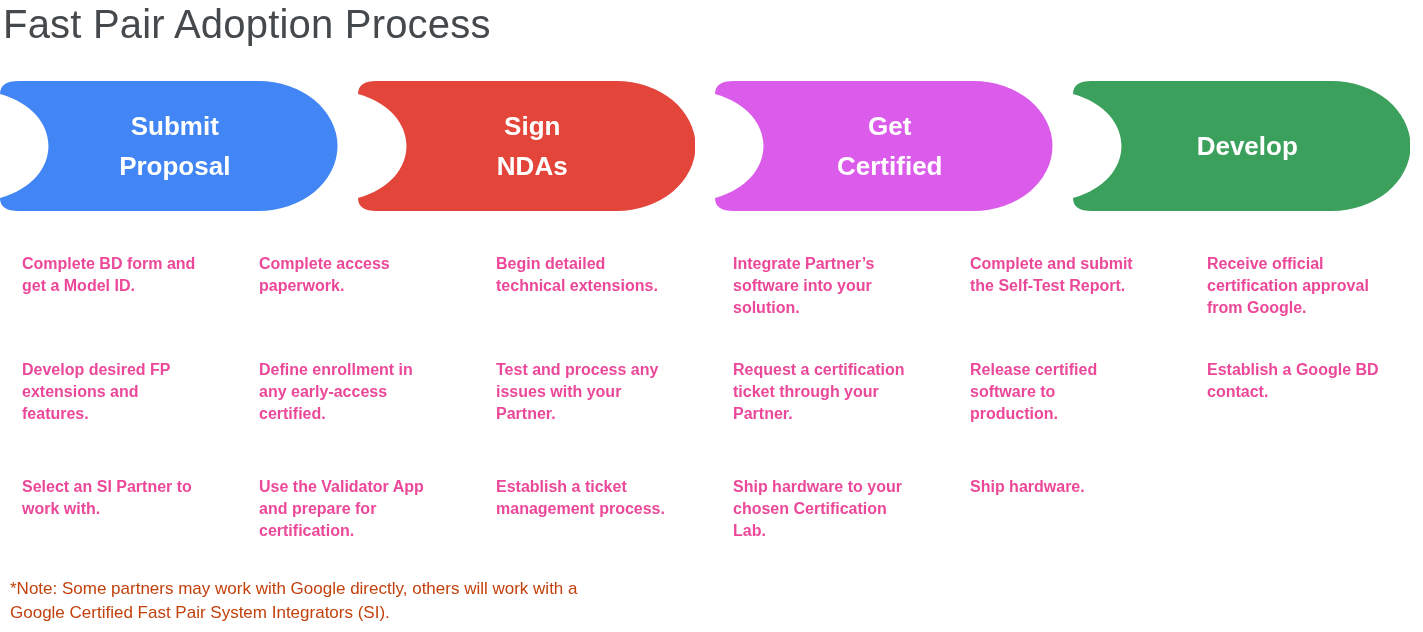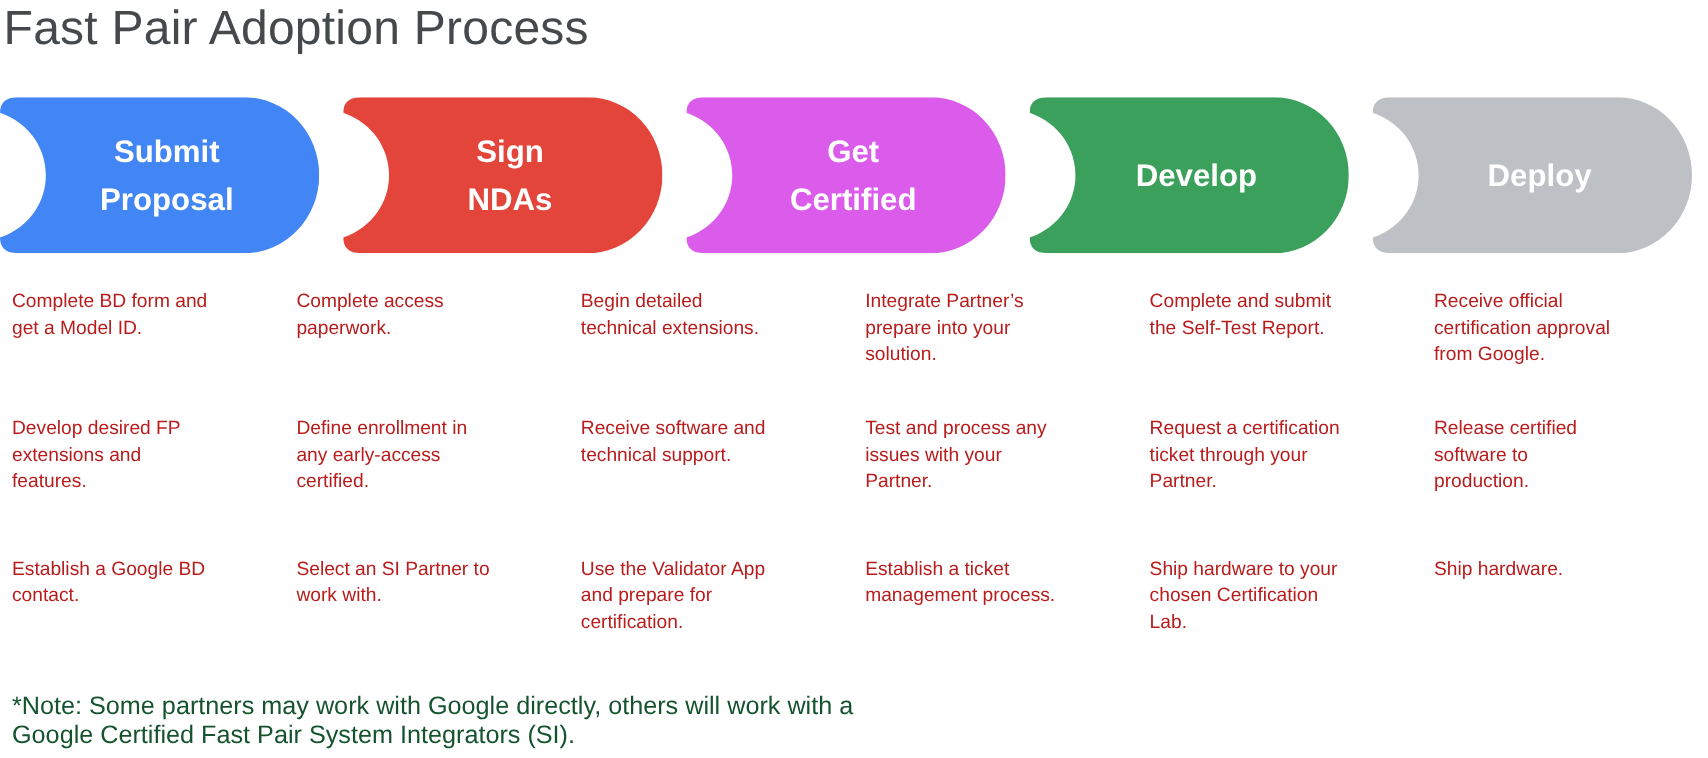--- a/index.html
+++ b/index.html
@@ -22,26 +22,26 @@
     position:absolute;inset:0;display:flex;align-items:center;justify-content:center;
     text-align:center;color:#ffffff;font-size:26px;font-weight:700;line-height:40px;
     white-space:pre-line;padding-left:12px;
   }
   .grid{
     position:absolute;left:10px;top:241px;
     display:grid;grid-template-columns:repeat(6,237px);
     grid-template-rows:106px 117px auto;
   }
   .cell{
-    margin:0;padding:0 22px 0 0;
-    font-size:16px;line-height:22px;color:#b91c1c;white-space:pre-line;
+    margin:12px;padding:0 22px 0 0;
+    font-size:16px;line-height:22px;color:#ec4899;white-space:pre-line;font-weight:bold;
   }
   .footnote{
     position:absolute;left:10px;top:577px;margin:0;width:720px;
-    font-size:21px;line-height:23.5px;color:#14532d;white-space:pre-line;
+    font-size:17px;line-height:23.5px;color:#c2410c;white-space:pre-line;
   }
 </style>
 </head>
 <body>
 
 <div class="canvas">
 
   <h1 class="title">Fast Pair Adoption Process</h1>
 
   <div class="steps">
@@ -71,53 +71,45 @@
 Certified</div>
     </div>
 
     <div class="step">
       <svg viewBox="0 0 235 130" preserveAspectRatio="none">
         <path d="M 13 0 H 180 A 55 65 0 0 1 180 130 H 13 Q 0 130 0 117 C 45 99 45 31 0 13 Q 0 0 13 0 Z" fill="#3AA05B"></path>
       </svg>
       <div class="step-label">Develop</div>
     </div>
 
-    <div class="step">
-      <svg viewBox="0 0 235 130" preserveAspectRatio="none">
-        <path d="M 13 0 H 180 A 55 65 0 0 1 180 130 H 13 Q 0 130 0 117 C 45 99 45 31 0 13 Q 0 0 13 0 Z" fill="#BDC1C6"></path>
-      </svg>
-      <div class="step-label">Deploy</div>
-    </div>
 
   </div>
 
   <div class="grid">
     <p class="cell">Complete BD form and
 get a Model ID.</p>
     <p class="cell">Complete access
 paperwork.</p>
     <p class="cell">Begin detailed
 technical extensions.</p>
     <p class="cell">Integrate Partner’s
-prepare into your
+software into your
 solution.</p>
     <p class="cell">Complete and submit
 the Self-Test Report.</p>
     <p class="cell">Receive official
 certification approval
 from Google.</p>
 
     <p class="cell">Develop desired FP
 extensions and
 features.</p>
     <p class="cell">Define enrollment in
 any early-access
 certified.</p>
-    <p class="cell">Receive software and
-technical support.</p>
     <p class="cell">Test and process any
 issues with your
 Partner.</p>
     <p class="cell">Request a certification
 ticket through your
 Partner.</p>
     <p class="cell">Release certified
 software to
 production.</p>
 

